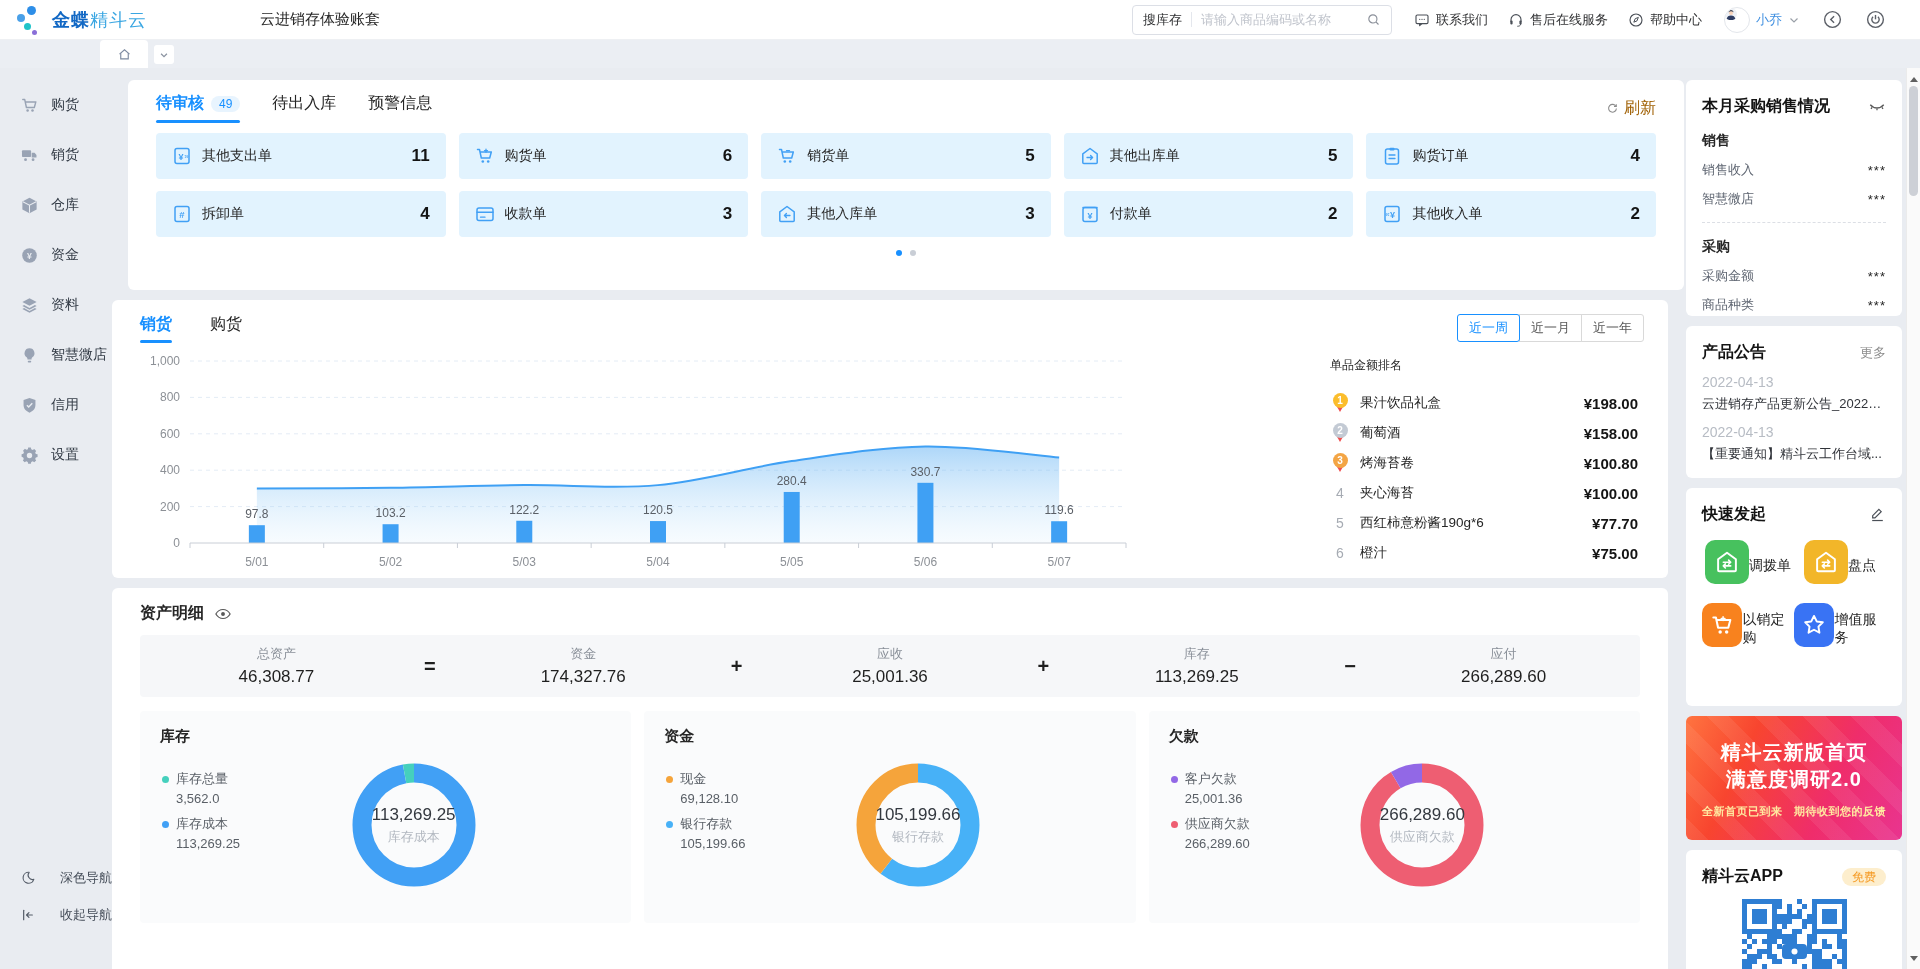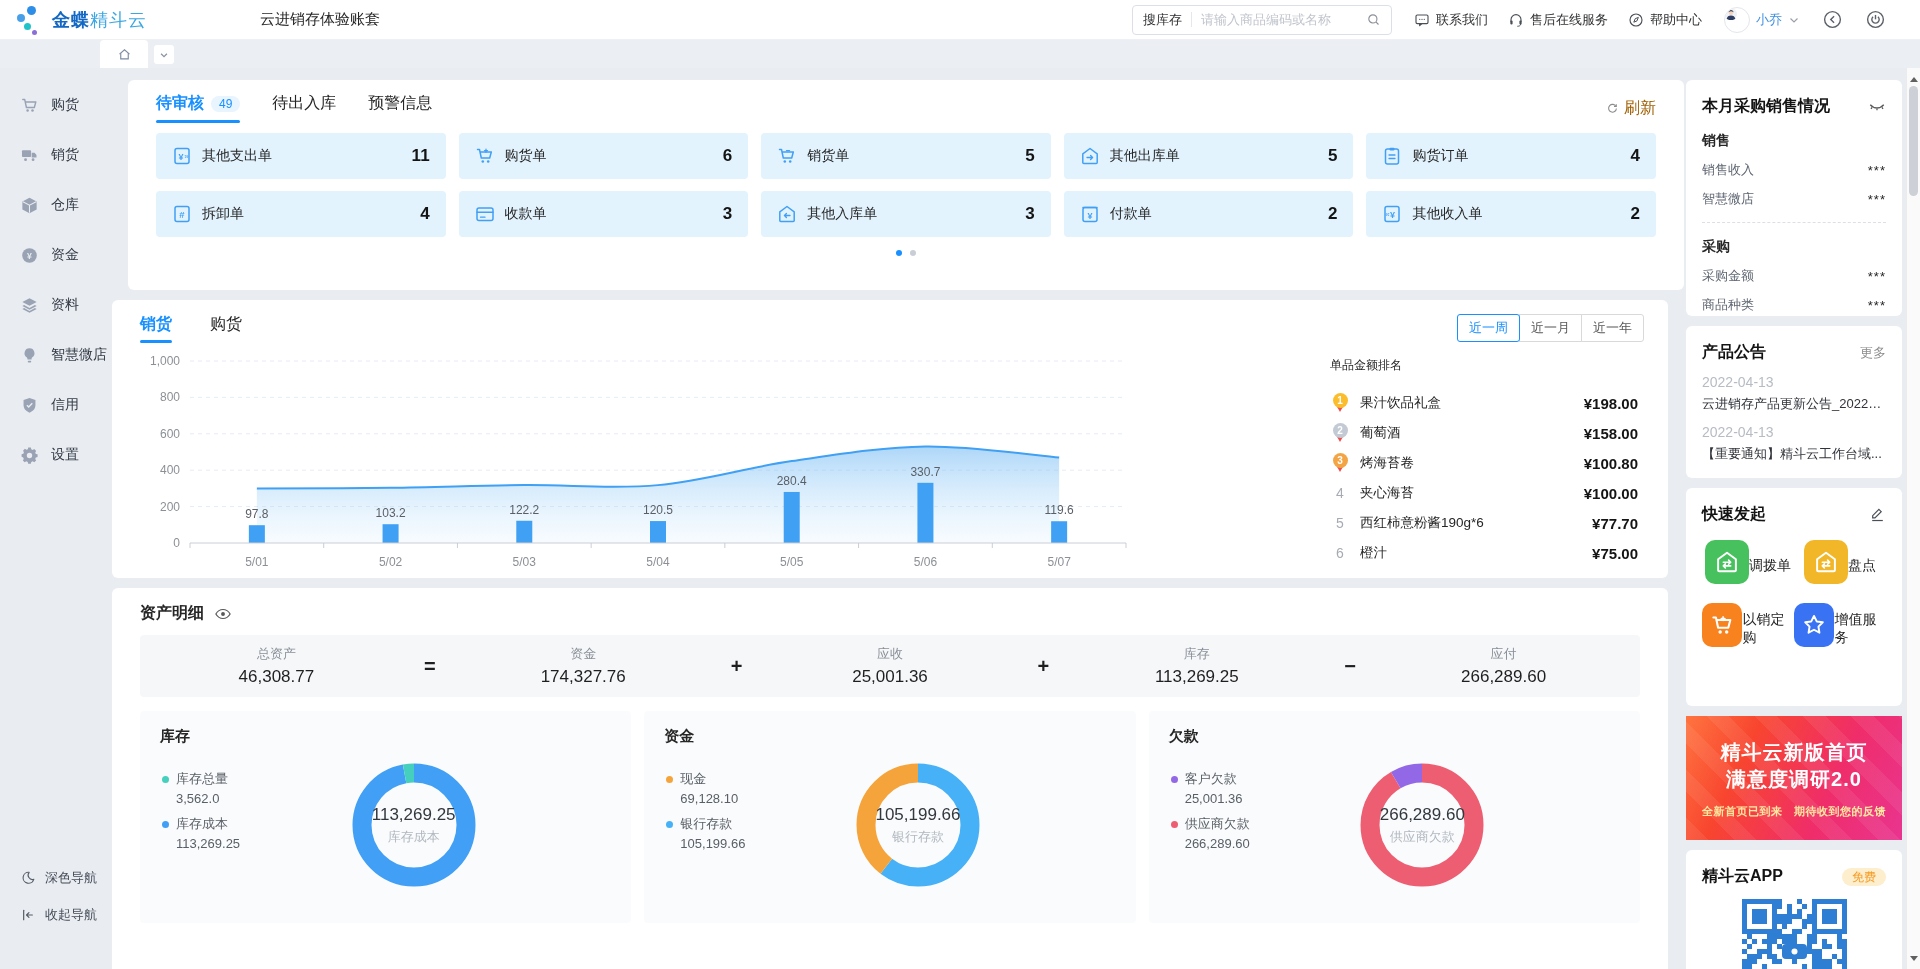--- a/index.html
+++ b/index.html
@@ -40,21 +40,21 @@
   .drop-tab{position:absolute;left:154px;top:5px;width:20px;height:19px;background:#fff;border-radius:3px;display:flex;align-items:center;justify-content:center;cursor:pointer}
   .drop-tab svg{width:10px;height:10px;color:#8b93a1}
 
   
   .snav{position:absolute;left:0;top:68px;bottom:0;width:96px}
   .snav-items{padding-top:12px}
   .snav-item{height:50px;display:flex;align-items:center;padding-left:20px;gap:12px;cursor:pointer}
   .snav-item svg{width:19px;height:19px;color:#99a3b4;flex:none}
   .snav-item .lb{font-size:14px;color:#333b46;white-space:nowrap}
   .snav-foot{position:absolute;left:0;bottom:36px;width:100%}
-  .snav-foot .snav-item{height:37px;gap:9px}
+  .snav-foot .snav-item{height:37px;gap:24px}
   .snav-foot svg{width:16px;height:16px;color:#555d69}
   .snav-foot .lb{font-size:13px;color:#454d59}
 
   
   .panel{position:absolute;background:#fff;border-radius:6px}
   .p-todo{left:128px;top:80px;width:1556px;height:210px}
   .p-sales{left:112px;top:300px;width:1556px;height:278px}
   .p-assets{left:112px;top:588px;width:1556px;height:388px}
 
   
@@ -140,21 +140,21 @@
   .ann-item{margin-top:11px;cursor:pointer}
   .ann-date{font-size:14px;color:#b7bcc4}
   .ann-text{font-size:13px;color:#303339;margin-top:5px;white-space:nowrap;overflow:hidden;text-overflow:ellipsis}
   .rp-quick{top:488px;height:218px}
   .q-grid{display:grid;grid-template-columns:1fr 1fr;row-gap:19px;margin-top:15px;justify-items:center}
   .q-item{display:flex;flex-direction:row;align-items:center;cursor:pointer}
   .q-ico{width:44px;height:44px;border-radius:10px;display:flex;align-items:center;justify-content:center}
   .q-ico svg{width:26px;height:26px}
   .q-lb{font-size:14px;color:#262626;margin-top:8px}
   .pencil svg{width:17px;height:17px;color:#4a4f57;cursor:pointer}
-  .banner{position:absolute;left:1686px;top:716px;width:216px;height:124px;border-radius:0;background:linear-gradient(115deg,#ff7440 0%,#f8452f 28%,#ef2d6b 66%,#e9348f 100%);overflow:hidden;cursor:pointer;text-align:center;padding-top:23px}
+  .banner{position:absolute;left:1686px;top:716px;width:216px;height:124px;border-radius:6px;background:linear-gradient(115deg,#ff7440 0%,#f8452f 28%,#ef2d6b 66%,#e9348f 100%);overflow:hidden;cursor:pointer;text-align:center;padding-top:23px}
   .banner::before{content:"";position:absolute;inset:0;background:repeating-linear-gradient(45deg,rgba(255,255,255,.07) 0 16px,transparent 16px 34px)}
   .bn-l{position:relative;color:#fff;font-size:20px;font-weight:bold;line-height:27px;letter-spacing:1px}
   .bn-sub{position:relative;color:#ffe9a0;font-size:11px;font-weight:bold;margin-top:11px;letter-spacing:.5px}
   .rp-app{top:850px;height:180px}
   .app-badge{background:#fdeecd;color:#f59a23;font-size:12px;border-radius:10px;padding:3px 10px;line-height:1}
   .qr-wrap{display:flex;justify-content:center;margin-top:12px}
 
   
   .vscroll{position:absolute;right:0;top:68px;bottom:0;width:14px;background:#fafafa;border-left:1px solid #ebebeb}
   .vs-up,.vs-down{position:absolute;left:0;width:100%;height:14px;display:flex;align-items:center;justify-content:center;cursor:pointer}

